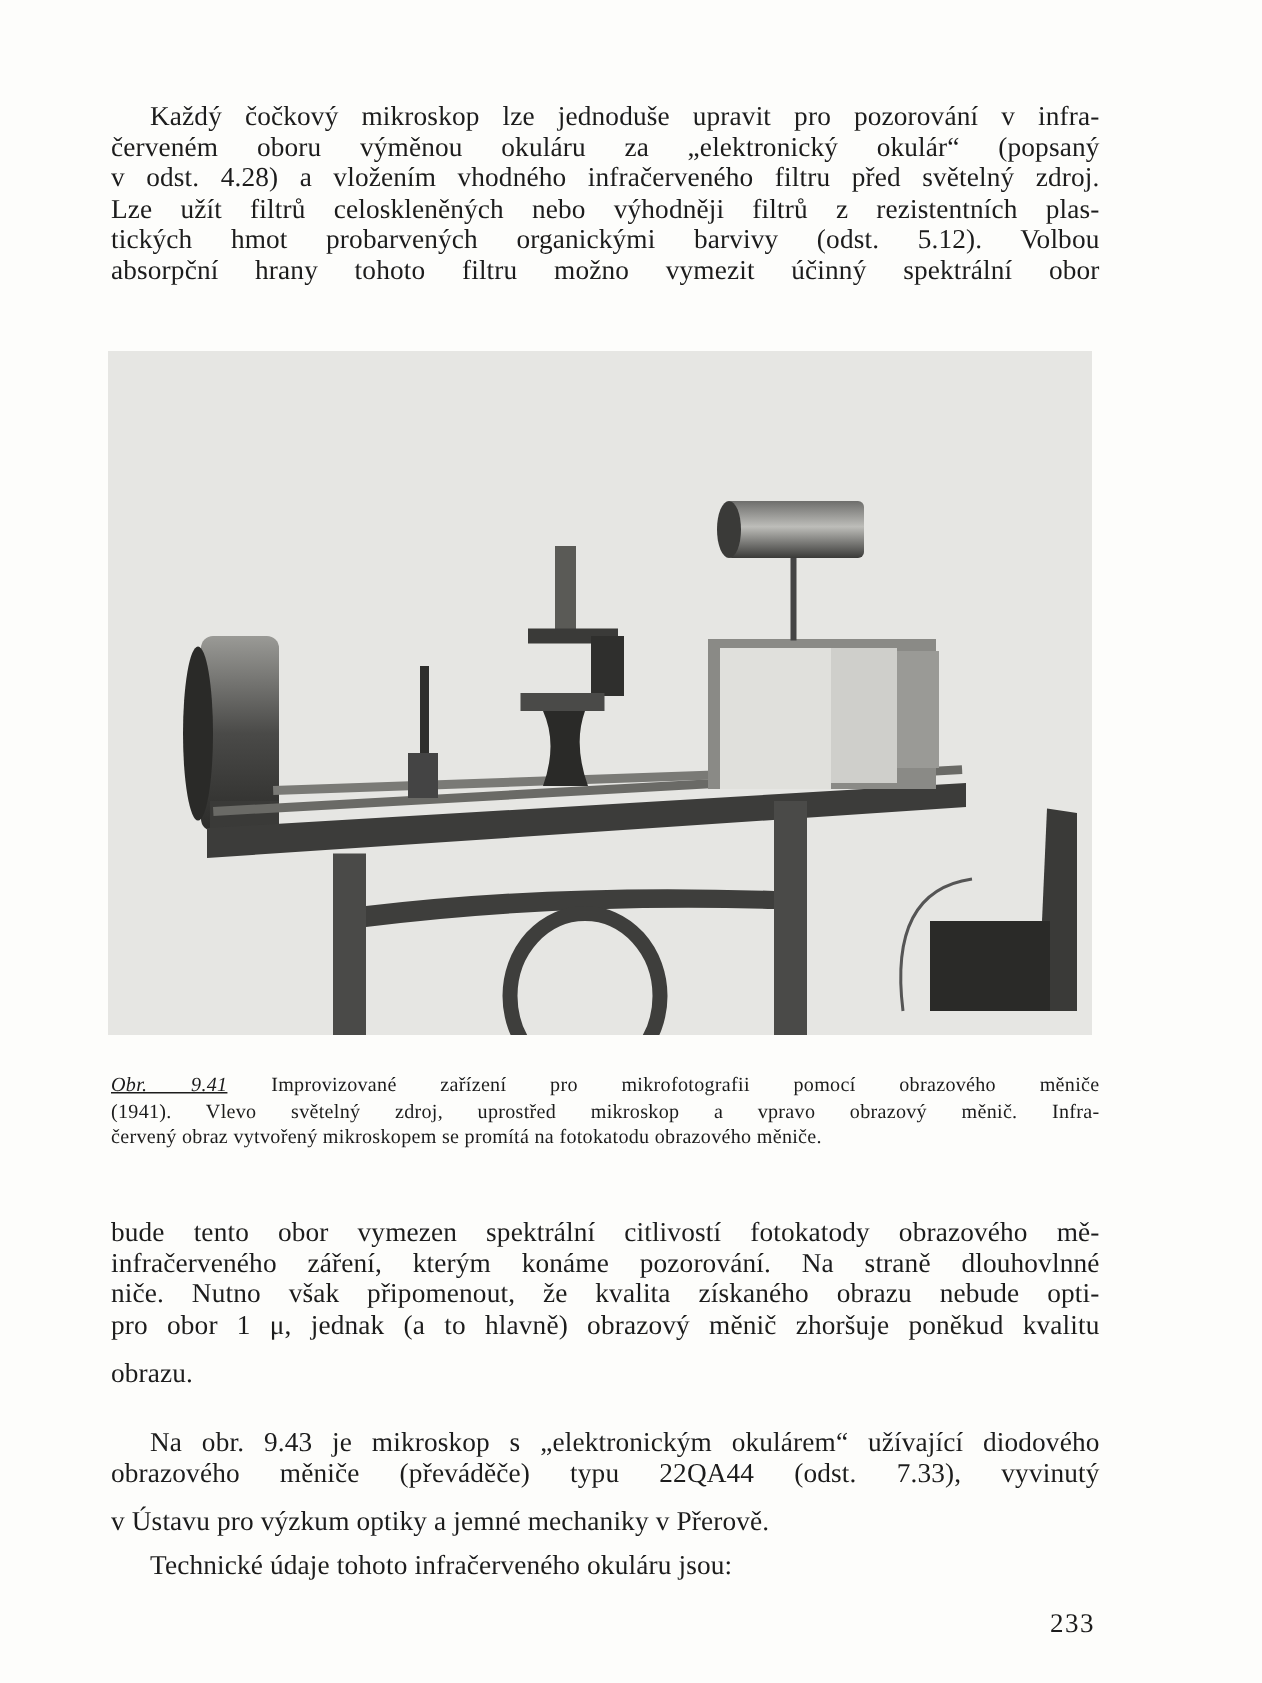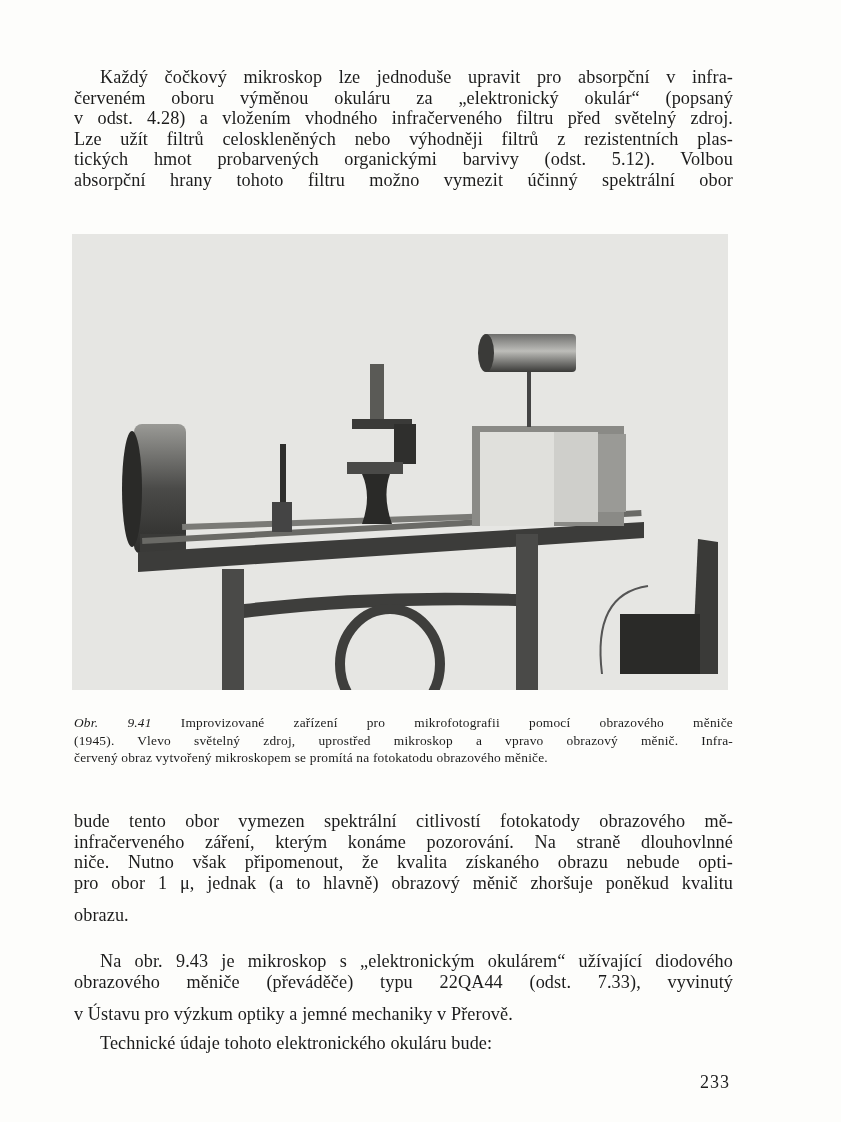--- a/index.html
+++ b/index.html
@@ -24,30 +24,30 @@
     position: absolute; left: 72px; top: 234px; width: 656px; height: 456px;
     background: #e9e9e7; overflow: hidden;
   }
   .photo svg { width: 100%; height: 100%; display: block; }
   .caption {
     position: absolute; left: 74px; top: 714px; width: 659px;
     font-size: 13.4px; line-height: 17.6px; letter-spacing: 0.2px;
   }
   .caption .line { display: block; text-align: justify; text-align-last: justify; white-space: nowrap; }
   .caption .line.last { text-align-last: left; }
-  .cap-label { font-style: italic; }
+  .cap-label { font-style: italic; text-decoration: underline; }
   .page-num {
     position: absolute; left: 700px; top: 1072px; font-size: 18px; letter-spacing: 1px;
   }
 </style>
 </head>
 <body>
 
 <div class="para" id="p1">
-  <span class="line indent">Každý čočkový mikroskop lze jednoduše upravit pro absorpční v infra-</span>
+  <span class="line indent">Každý čočkový mikroskop lze jednoduše upravit pro pozorování v infra-</span>
   <span class="line">červeném oboru výměnou okuláru za „elektronický okulár“ (popsaný</span>
   <span class="line">v odst. 4.28) a vložením vhodného infračerveného filtru před světelný zdroj.</span>
   <span class="line">Lze užít filtrů celoskleněných nebo výhodněji filtrů z rezistentních plas-</span>
   <span class="line">tických hmot probarvených organickými barvivy (odst. 5.12). Volbou</span>
   <span class="line">absorpční hrany tohoto filtru možno vymezit účinný spektrální obor</span>
 </div>
 
 <div class="photo">
   <svg viewBox="0 0 656 456" preserveAspectRatio="none">
     <defs>
@@ -97,35 +97,35 @@
     <ellipse cx="318" cy="430" rx="50" ry="55" fill="none" stroke="#3e3e3c" stroke-width="10"></ellipse>
 
     <polygon points="626,305 646,308 646,440 620,440" fill="#3a3a38"></polygon>
     <path d="M530 440 Q520 360 576 352" fill="none" stroke="#555" stroke-width="2"></path>
     <rect x="548" y="380" width="80" height="60" fill="#2a2a28"></rect>
   </svg>
 </div>
 
 <div class="caption">
   <span class="line"><span class="cap-label">Obr. 9.41</span><span> Improvizované zařízení pro mikrofotografii pomocí obrazového měniče</span></span>
-  <span class="line">(1945). Vlevo světelný zdroj, uprostřed mikroskop a vpravo obrazový měnič. Infra-</span>
+  <span class="line">(1941). Vlevo světelný zdroj, uprostřed mikroskop a vpravo obrazový měnič. Infra-</span>
   <span class="line last">červený obraz vytvořený mikroskopem se promítá na fotokatodu obrazového měniče.</span>
 </div>
 
 <div class="para" id="p2">
   <span class="line">bude tento obor vymezen spektrální citlivostí fotokatody obrazového mě-</span>
   <span class="line">infračerveného záření, kterým konáme pozorování. Na straně dlouhovlnné</span>
   <span class="line">niče. Nutno však připomenout, že kvalita získaného obrazu nebude opti-</span>
   <span class="line">pro obor 1 μ, jednak (a to hlavně) obrazový měnič zhoršuje poněkud kvalitu</span>
   <span class="line last">obrazu.</span>
 </div>
 
 <div class="para" id="p3">
   <span class="line indent">Na obr. 9.43 je mikroskop s „elektronickým okulárem“ užívající diodového</span>
   <span class="line">obrazového měniče (převáděče) typu 22QA44 (odst. 7.33), vyvinutý</span>
   <span class="line last">v Ústavu pro výzkum optiky a jemné mechaniky v Přerově.</span>
 </div>
 
 <div class="para" id="p4">
-  <span class="line indent last">Technické údaje tohoto elektronického okuláru bude:</span>
+  <span class="line indent last">Technické údaje tohoto infračerveného okuláru jsou:</span>
 </div>
 
 <div class="page-num">233</div>
 
 </body></html>

